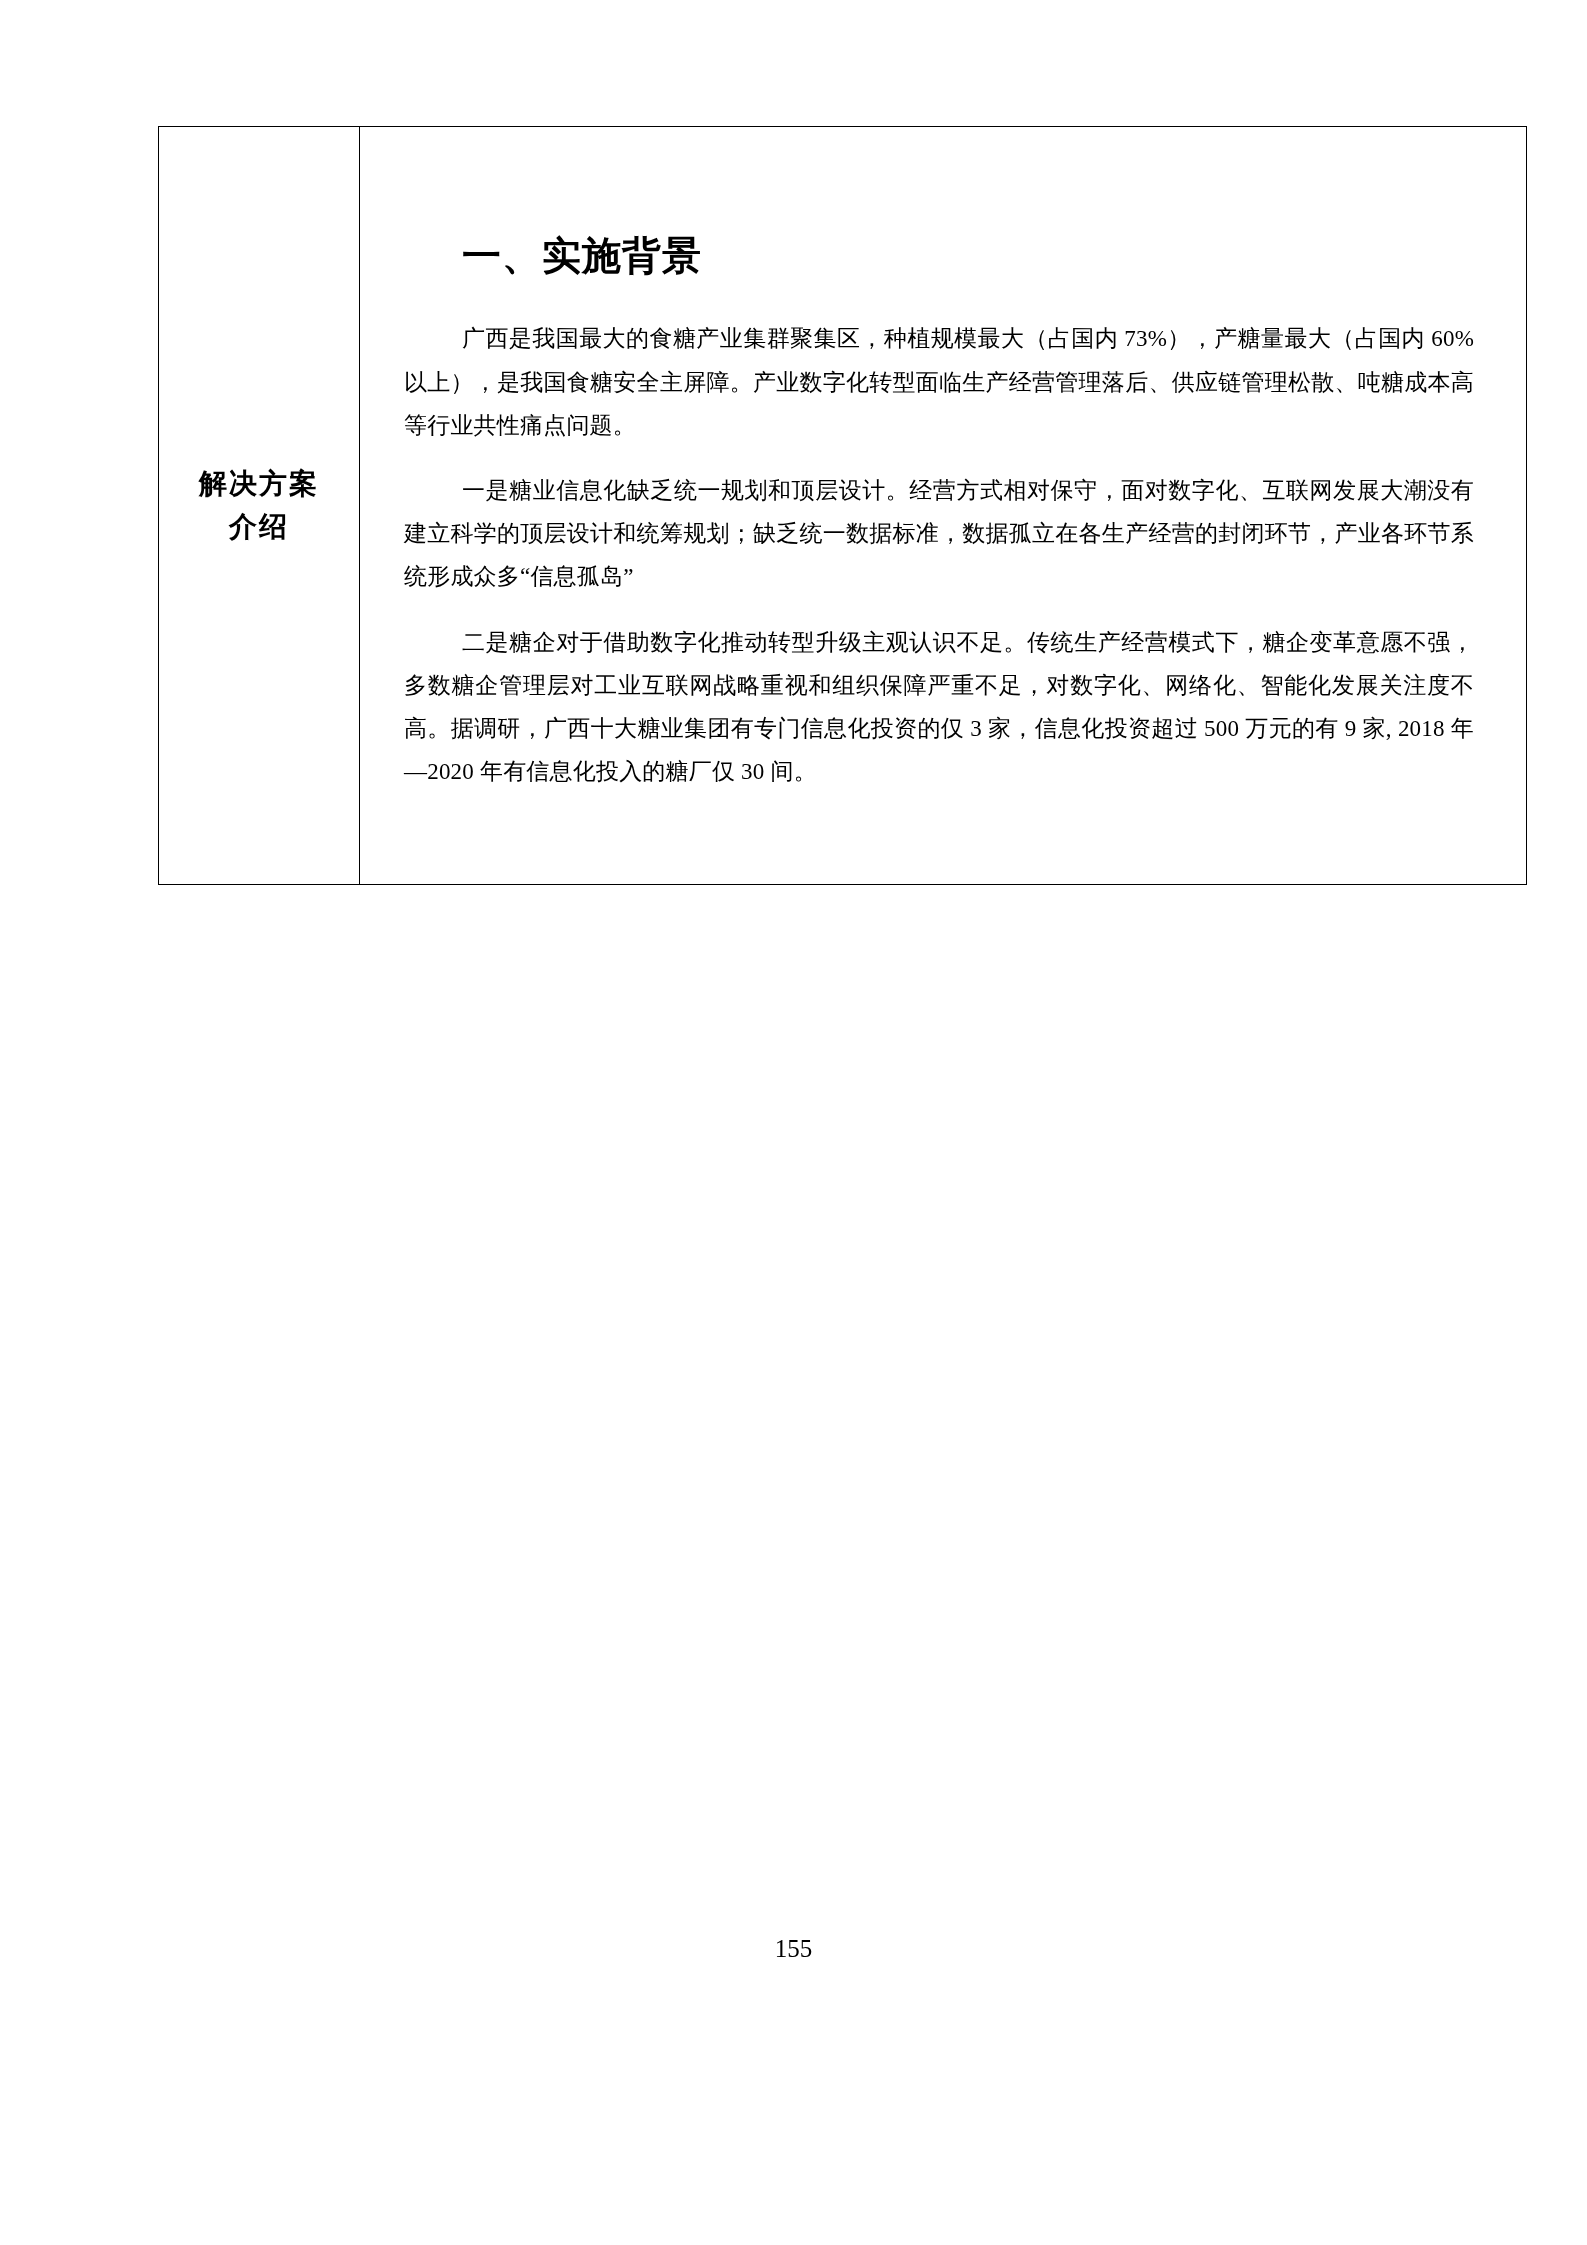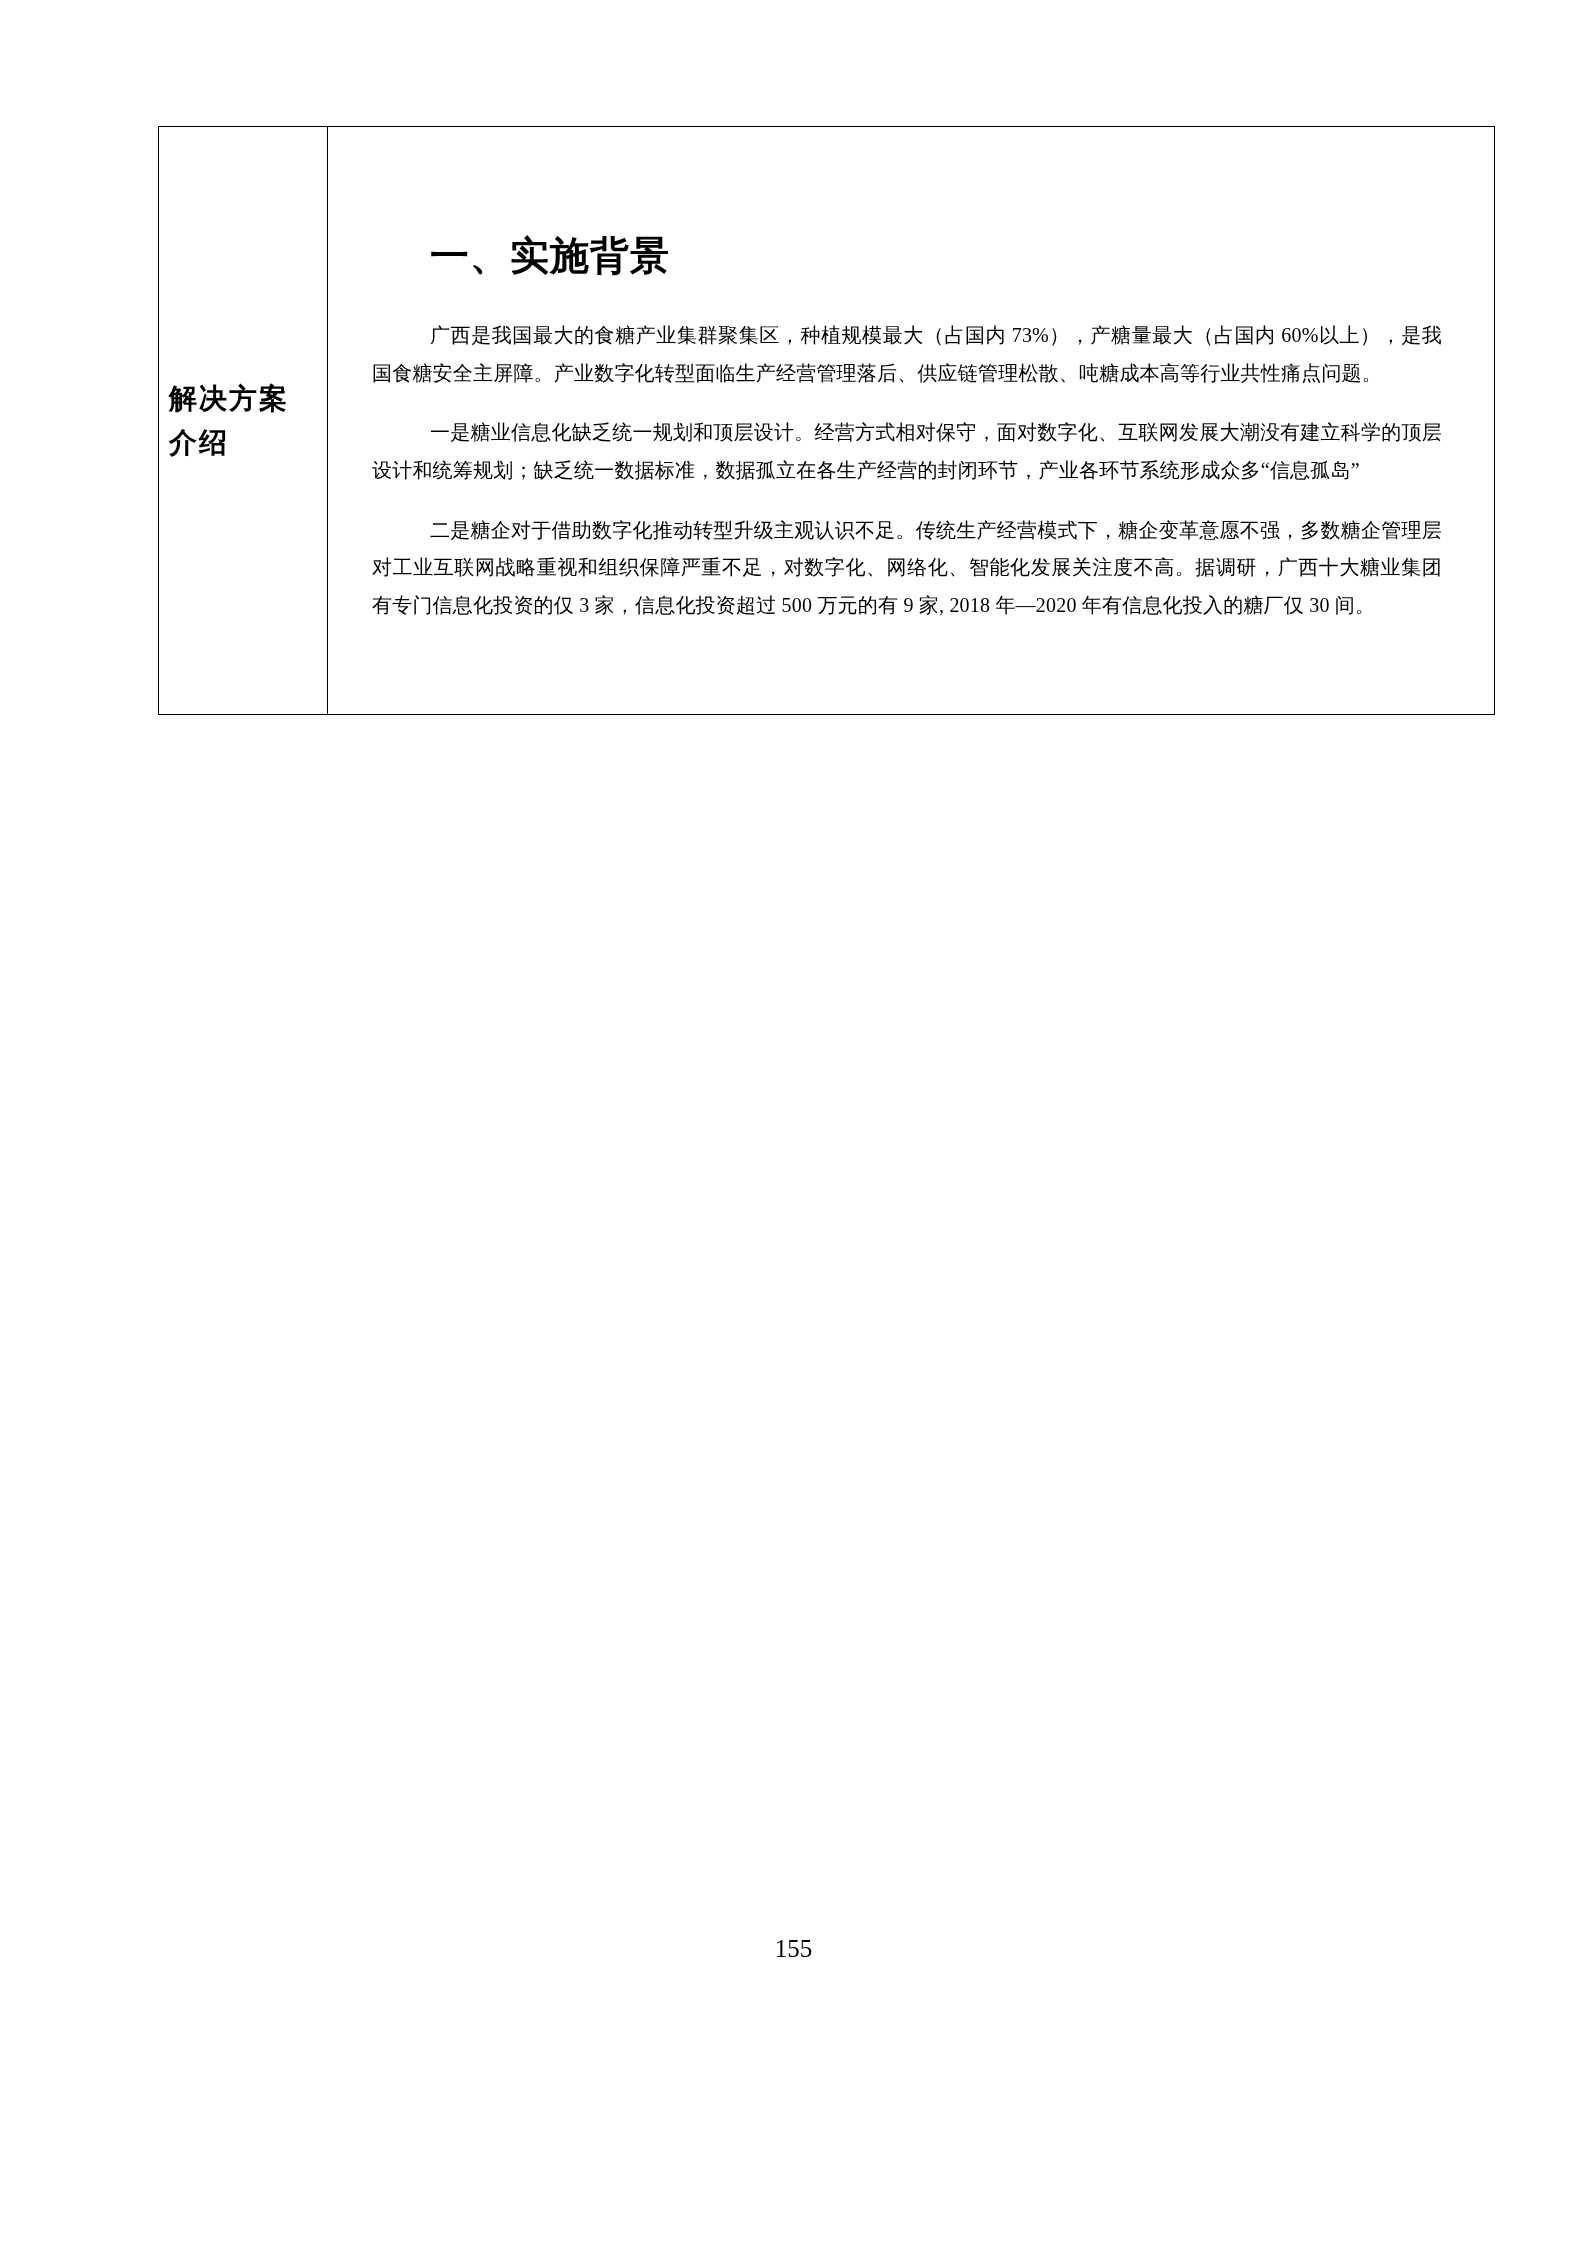--- a/index.html
+++ b/index.html
@@ -28,43 +28,43 @@
     border-collapse: collapse;
     table-layout: fixed;
   }
   .doc-table td {
     border: 1.6px solid #000000;
     vertical-align: middle;
     padding: 0;
   }
   td.label-cell {
     width: 148px;
-    text-align: left;
+    text-align: center;
     font-family: "Liberation Serif", "DejaVu Serif", serif;
     font-weight: bold;
     font-size: 28px;
     line-height: 1.55;
     letter-spacing: 2px;
-    padding: 6px 10px;
+    padding: 6px 26px;
   }
   td.content-cell {
     width: 1070px;
     padding: 96px 52px 90px 44px;
     vertical-align: top;
   }
   .section-title {
     font-weight: bold;
     font-size: 39px;
     line-height: 1.7;
     margin: 0 0 28px 0;
     text-indent: 58px;
     letter-spacing: 1px;
   }
   p.body-par {
-    font-size: 20px;
+    font-size: 23px;
     line-height: 1.88;
     margin: 0 0 22px 0;
     text-indent: 58px;
     text-align: justify;
     letter-spacing: 0.2px;
   }
   p.body-par:last-child {
     margin-bottom: 0;
   }
   .bold-run {

